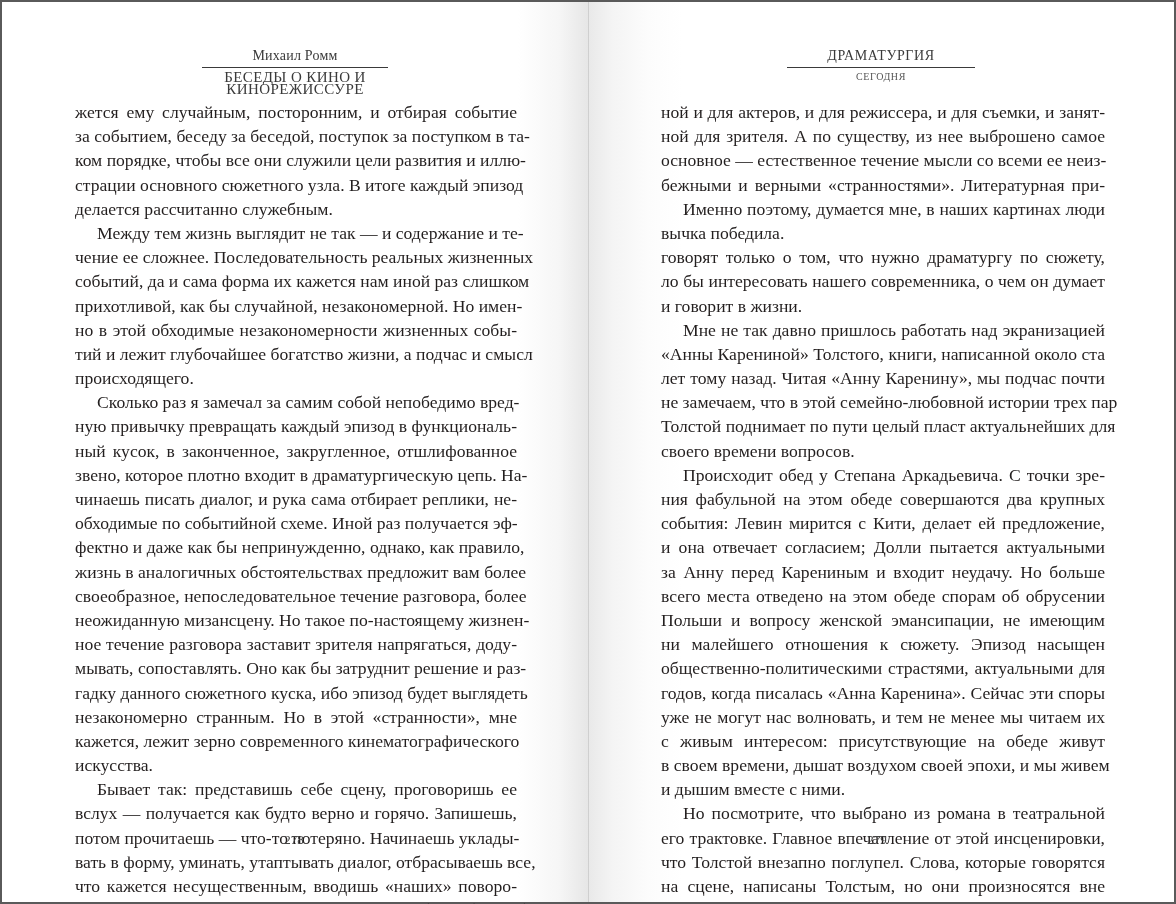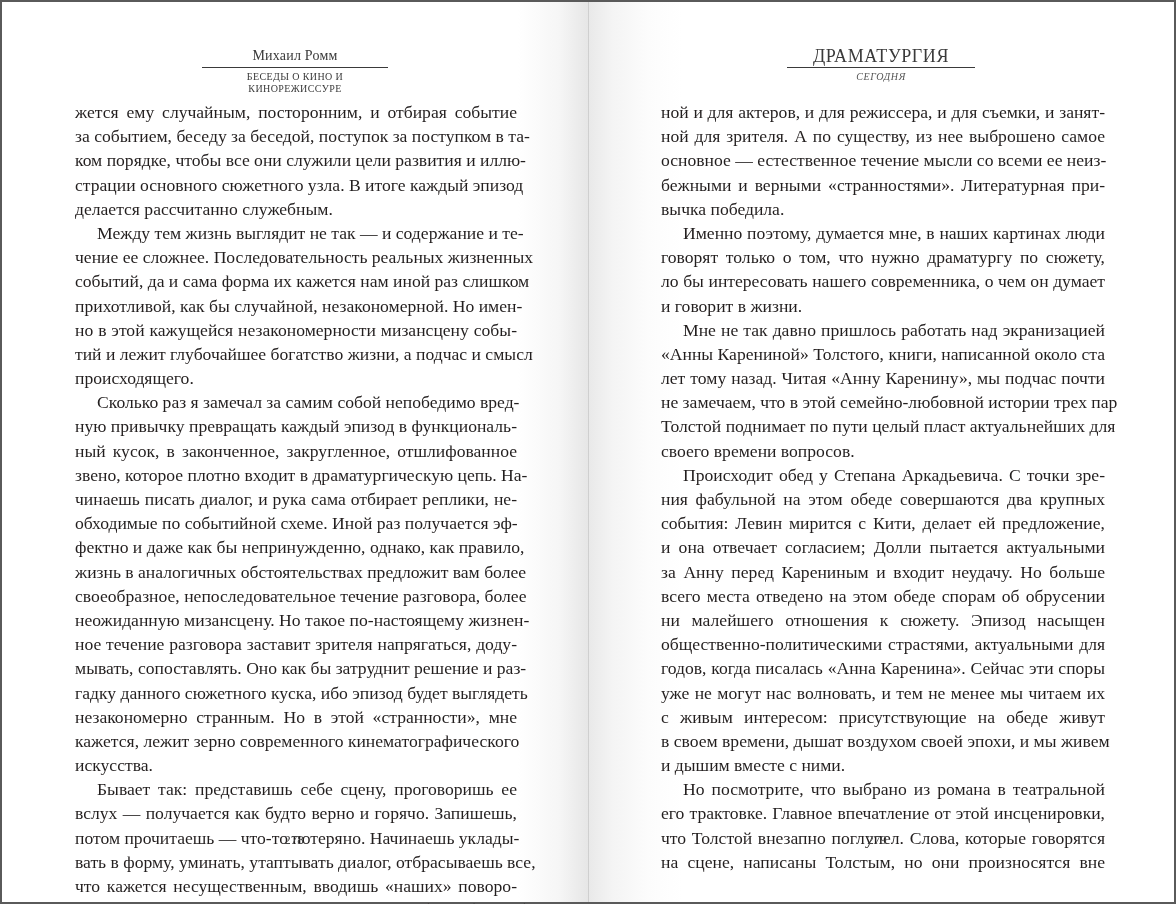--- a/index.html
+++ b/index.html
@@ -15,23 +15,23 @@
       background: linear-gradient(to right, #ffffff 0%, #ffffff 88%, #f6f6f6 95%, #e6e6e6 100%); }
     .page.right { left: 587px; width: 585px;
       background: linear-gradient(to right, #e9e9e9 0%, #f4f4f4 4%, #fcfcfc 10%, #ffffff 16%, #ffffff 100%); }
     .gutter-line { position: absolute; left: 586px; top: 0; width: 1px; height: 900px; background: #cfcfcf; }
 
     .running-head { position: absolute; text-align: center; }
     .left .running-head { left: 200px; width: 186px; top: 46px; }
     .right .running-head { left: 198px; width: 188px; top: 46px; }
     .rh-top { font-size: 14px; letter-spacing: 0.2px; line-height: 16px; color: #3a3a3a; }
     .rh-rule { height: 1px; background: #3a3a3a; margin: 3px 0 3px 0; }
-    .rh-bottom { font-size: 10px; letter-spacing: 0.4px; line-height: 12px; color: #3a3a3a; }
-    .right .rh-top { font-size: 18px; letter-spacing: 0.6px; }
-    .right .rh-bottom { font-size: 10px; letter-spacing: 0.6px; color: #555; font-style: italic; }
+    .rh-bottom { font-size: 15px; letter-spacing: 0.4px; line-height: 12px; color: #3a3a3a; }
+    .right .rh-top { font-size: 14px; letter-spacing: 0.6px; }
+    .right .rh-bottom { font-size: 10px; letter-spacing: 0.6px; color: #555; }
 
     .body-text {
       position: absolute; top: 98px;
       font-size: 17.6px; line-height: 24.2px;
       text-align: justify;
     }
     .left .body-text { left: 73px; width: 442px; }
     .right .body-text { left: 72px; width: 444px; }
     .body-text .ln { display: block; white-space: nowrap; text-align: justify; text-align-last: justify; height: 24.2px; overflow: visible; }
     .body-text .ln.indent { padding-left: 22px; }
@@ -54,21 +54,21 @@
     <div class="body-text" id="left-body">
         <span class="ln">жется ему случайным, посторонним, и отбирая событие</span>
         <span class="ln">за событием, беседу за беседой, поступок за поступком в та-</span>
         <span class="ln">ком порядке, чтобы все они служили цели развития и иллю-</span>
         <span class="ln">страции основного сюжетного узла. В итоге каждый эпизод</span>
         <span class="ln last">делается рассчитанно служебным.</span>
         <span class="ln indent">Между тем жизнь выглядит не так — и содержание и те-</span>
         <span class="ln">чение ее сложнее. Последовательность реальных жизненных</span>
         <span class="ln">событий, да и сама форма их кажется нам иной раз слишком</span>
         <span class="ln">прихотливой, как бы случайной, незакономерной. Но имен-</span>
-        <span class="ln">но в этой кажущейся незакономерности мизансцену собы-</span>
+        <span class="ln">но в этой обходимые незакономерности жизненных собы-</span>
         <span class="ln">тий и лежит глубочайшее богатство жизни, а подчас и смысл</span>
         <span class="ln last">происходящего.</span>
         <span class="ln indent">Сколько раз я замечал за самим собой непобедимо вред-</span>
         <span class="ln">ную привычку превращать каждый эпизод в функциональ-</span>
         <span class="ln">ный кусок, в законченное, закругленное, отшлифованное</span>
         <span class="ln">звено, которое плотно входит в драматургическую цепь. На-</span>
         <span class="ln">чинаешь писать диалог, и рука сама отбирает реплики, не-</span>
         <span class="ln">обходимые по событийной схеме. Иной раз получается эф-</span>
         <span class="ln">фектно и даже как бы непринужденно, однако, как правило,</span>
         <span class="ln">жизнь в аналогичных обстоятельствах предложит вам более</span>
@@ -96,37 +96,38 @@
     <div class="running-head">
       <div class="rh-top">ДРАМАТУРГИЯ</div>
       <div class="rh-rule"></div>
       <div class="rh-bottom">СЕГОДНЯ</div>
     </div>
     <div class="body-text" id="right-body">
         <span class="ln">ной и для актеров, и для режиссера, и для съемки, и занят-</span>
         <span class="ln">ной для зрителя. А по существу, из нее выброшено самое</span>
         <span class="ln">основное — естественное течение мысли со всеми ее неиз-</span>
         <span class="ln">бежными и верными «странностями». Литературная при-</span>
+        <span class="ln indent">Именно поэтому, думается мне, в наших картинах люди</span>
         <span class="ln last">вычка победила.</span>
-        <span class="ln indent">Именно поэтому, думается мне, в наших картинах люди</span>
         <span class="ln">говорят только о том, что нужно драматургу по сюжету,</span>
         <span class="ln">ло бы интересовать нашего современника, о чем он думает</span>
         <span class="ln last">и говорит в жизни.</span>
         <span class="ln indent">Мне не так давно пришлось работать над экранизацией</span>
         <span class="ln">«Анны Карениной» Толстого, книги, написанной около ста</span>
         <span class="ln">лет тому назад. Читая «Анну Каренину», мы подчас почти</span>
         <span class="ln">не замечаем, что в этой семейно-любовной истории трех пар</span>
         <span class="ln">Толстой поднимает по пути целый пласт актуальнейших для</span>
         <span class="ln last">своего времени вопросов.</span>
         <span class="ln indent">Происходит обед у Степана Аркадьевича. С точки зре-</span>
         <span class="ln">ния фабульной на этом обеде совершаются два крупных</span>
         <span class="ln">события: Левин мирится с Кити, делает ей предложение,</span>
         <span class="ln">и она отвечает согласием; Долли пытается актуальными</span>
         <span class="ln">за Анну перед Карениным и входит неудачу. Но больше</span>
         <span class="ln">всего места отведено на этом обеде спорам об обрусении</span>
+        <span class="ln">Польши и вопросу женской эмансипации, не имеющим</span>
         <span class="ln">ни малейшего отношения к сюжету. Эпизод насыщен</span>
         <span class="ln">общественно-политическими страстями, актуальными для</span>
         <span class="ln">годов, когда писалась «Анна Каренина». Сейчас эти споры</span>
         <span class="ln">уже не могут нас волновать, и тем не менее мы читаем их</span>
         <span class="ln">с живым интересом: присутствующие на обеде живут</span>
         <span class="ln">в своем времени, дышат воздухом своей эпохи, и мы живем</span>
         <span class="ln last">и дышим вместе с ними.</span>
         <span class="ln indent">Но посмотрите, что выбрано из романа в театральной</span>
         <span class="ln">его трактовке. Главное впечатление от этой инсценировки,</span>
         <span class="ln">что Толстой внезапно поглупел. Слова, которые говорятся</span>

